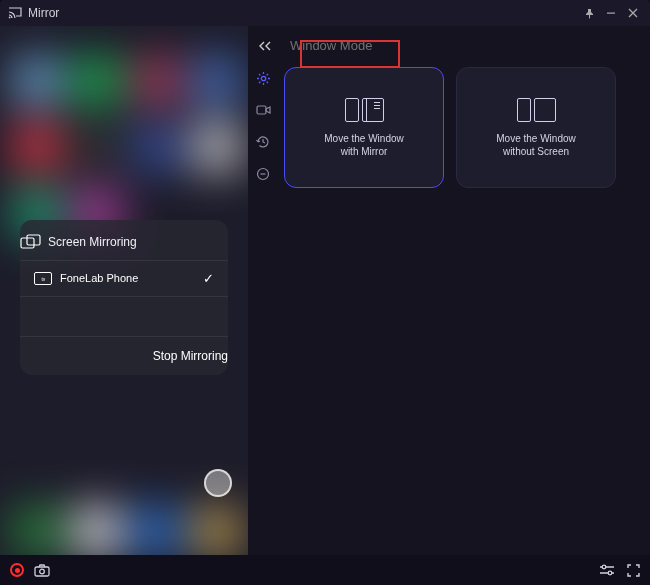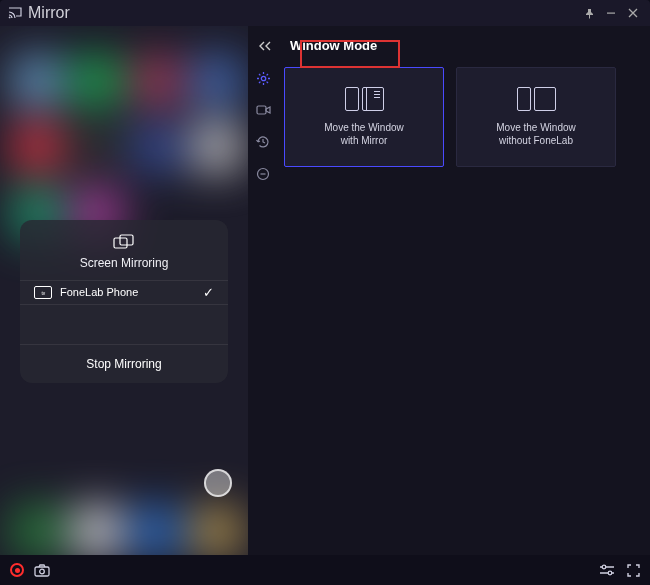--- a/index.html
+++ b/index.html
@@ -2,46 +2,46 @@
 <html><head>
 <meta charset="utf-8">
 <style>
 *{margin:0;padding:0;box-sizing:border-box;font-family:-apple-system,BlinkMacSystemFont,"Segoe UI",sans-serif}
 body{background:#0d0d1a;width:650px;height:585px;overflow:hidden;color:#e8e8f0}
 .window{width:650px;height:585px;background:#14131f;display:flex;flex-direction:column;border-radius:4px;overflow:hidden}
 .titlebar{height:26px;background:#1a1829;display:flex;align-items:center;padding:0 8px;justify-content:space-between}
 .titlebar-left{display:flex;align-items:center;gap:6px}
 .titlebar-right{display:flex;align-items:center;gap:4px}
 .win-btn{width:18px;height:18px;display:flex;align-items:center;justify-content:center;color:#aaa;font-size:12px;cursor:pointer}
-.title-text{font-size:16px;color:#d0d0d8}
+.title-text{font-size:12px;color:#d0d0d8}
 .body{flex:1;display:flex;min-height:0}
 .phone-panel{width:248px;position:relative;background:#1d1c2a;overflow:hidden}
 .blur-bg{position:absolute;inset:0;filter:blur(22px);opacity:0.85}
 .app-icon{position:absolute;width:50px;height:50px;border-radius:11px}
 .mirror-sheet{position:absolute;left:20px;right:20px;top:194px;background:rgba(40,40,50,0.78);backdrop-filter:blur(8px);border-radius:12px;padding:14px 0 0 0;color:#fff}
-.sheet-head{display:flex;flex-direction:column;align-items:center;gap:6px;padding-bottom:10px}
+.sheet-head{display:flex;align-items:center;gap:6px;padding-bottom:10px}
 .sheet-title{font-size:12px;color:#f0f0f5}
-.device-row{padding:4px 14px;display:flex;align-items:center;gap:8px;border-top:0.5px solid rgba(255,255,255,0.08);border-bottom:0.5px solid rgba(255,255,255,0.08)}
+.device-row{padding:10px 14px;display:flex;align-items:center;gap:8px;border-top:0.5px solid rgba(255,255,255,0.08);border-bottom:0.5px solid rgba(255,255,255,0.08)}
 .device-badge{width:18px;height:13px;border:1px solid #fff;border-radius:2px;display:flex;align-items:center;justify-content:center;font-size:6px}
 .device-text{flex:1;font-size:11px;line-height:1.25}
 .check{font-size:13px;color:#fff}
 .spacer-row{height:40px;border-bottom:0.5px solid rgba(255,255,255,0.08)}
-.stop-row{text-align:center;padding:12px 0;font-size:12px;cursor:pointer}
+.stop-row{text-align:right;padding:12px 0;font-size:12px;cursor:pointer}
 .home-indicator{position:absolute;bottom:58px;right:16px;width:28px;height:28px;border-radius:50%;background:rgba(255,255,255,0.4);border:2px solid rgba(255,255,255,0.7)}
 .right-panel{flex:1;background:#14131f;display:flex;flex-direction:column;min-width:0}
 .right-header{display:flex;align-items:center;padding:8px 12px 6px 8px;gap:8px}
 .collapse-btn{font-size:11px;color:#ccc;cursor:pointer;padding:0 2px}
-.section-title{font-size:13px;font-weight:700;color:#ffffff;padding:4px 8px}
+.section-title{font-size:13px;font-weight:400;color:#737373;padding:4px 8px}
 .highlight-box{border:2px solid #d33;position:absolute;left:300px;top:40px;width:100px;height:28px;pointer-events:none}
 .right-body{flex:1;display:flex;min-height:0}
 .mini-sidebar{width:30px;display:flex;flex-direction:column;align-items:center;gap:14px;padding-top:6px}
 .side-icon{width:18px;height:18px;display:flex;align-items:center;justify-content:center;color:#8a8aa0;cursor:pointer;font-size:13px}
 .side-icon.active{color:#5b5bff}
 .cards-area{flex:1;padding:4px 12px 0 6px;display:flex;gap:12px;align-items:flex-start}
-.mode-card{flex:1;max-width:160px;height:100px;background:#1e1d2e;border:1px solid #2a2940;border-radius:2px;display:flex;flex-direction:column;align-items:center;justify-content:center;gap:10px;cursor:pointer;padding:12px}
+.mode-card{flex:1;max-width:160px;height:121px;background:#1e1d2e;border:1px solid #2a2940;border-radius:12px;display:flex;flex-direction:column;align-items:center;justify-content:center;gap:10px;cursor:pointer;padding:12px}
 .mode-card.selected{border:1.5px solid #4a4aff}
 .card-label{font-size:10px;color:#d4d4e2;text-align:center;line-height:1.3}
 .card-illus{display:flex;align-items:center;gap:3px}
 .illus-phone{width:14px;height:24px;border:1.2px solid #cfcfe8;border-radius:2px}
 .illus-screen{width:22px;height:24px;border:1.2px solid #cfcfe8;border-radius:2px;position:relative}
 .illus-screen.with-bar::before{content:"";position:absolute;top:0;left:3px;width:1.2px;height:100%;background:#cfcfe8}
 .illus-screen.with-bar::after{content:"";position:absolute;top:3px;right:3px;width:6px;height:1.2px;background:#cfcfe8;box-shadow:0 3px 0 #cfcfe8,0 6px 0 #cfcfe8}
 .footer{height:30px;background:#0f0e1a;display:flex;align-items:center;justify-content:space-between;padding:0 10px}
 .footer-left{display:flex;align-items:center;gap:10px}
 .footer-right{display:flex;align-items:center;gap:12px}
@@ -180,21 +180,21 @@
               <div>with Mirror</div>
             </div>
           </div>
           <div class="mode-card">
             <div class="card-illus">
               <div class="illus-phone"></div>
               <div class="illus-screen"></div>
             </div>
             <div class="card-label">
               <div>Move the Window</div>
-              <div>without FoneLab</div>
+              <div>without Screen</div>
             </div>
           </div>
         </div>
       </div>
     </div>
   </div>
 
   <div class="footer">
     <div class="footer-left">
       <span class="record-dot"></span>

